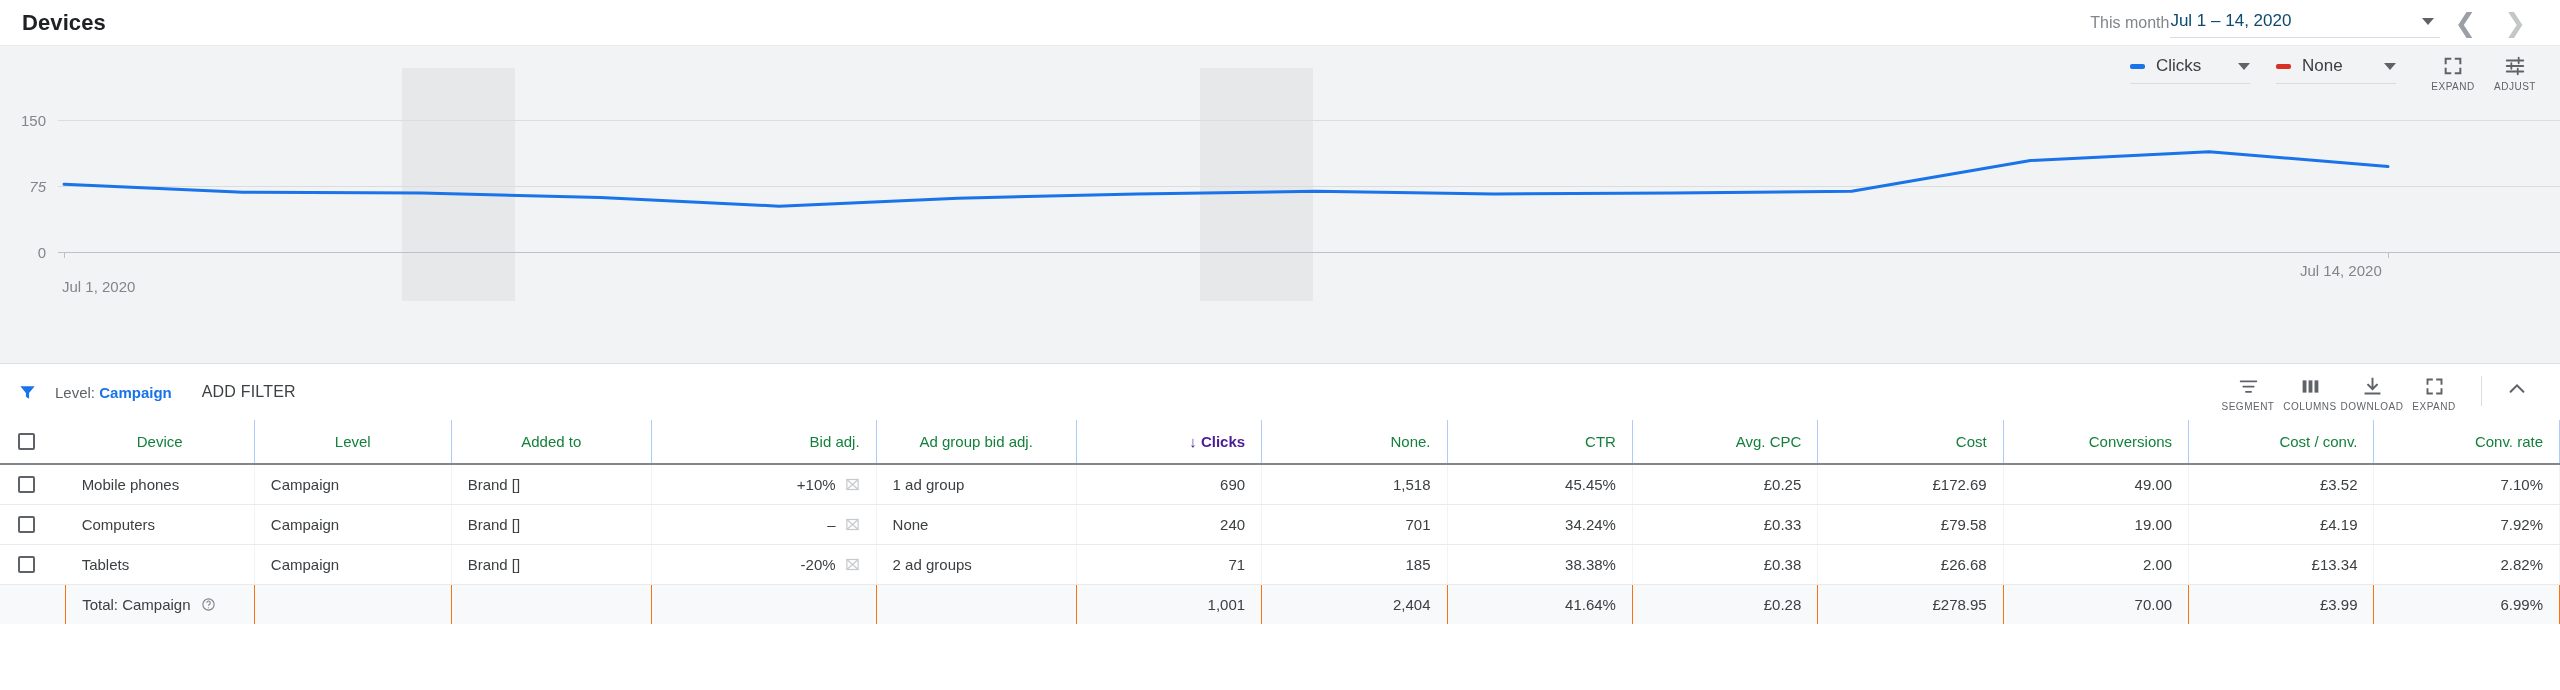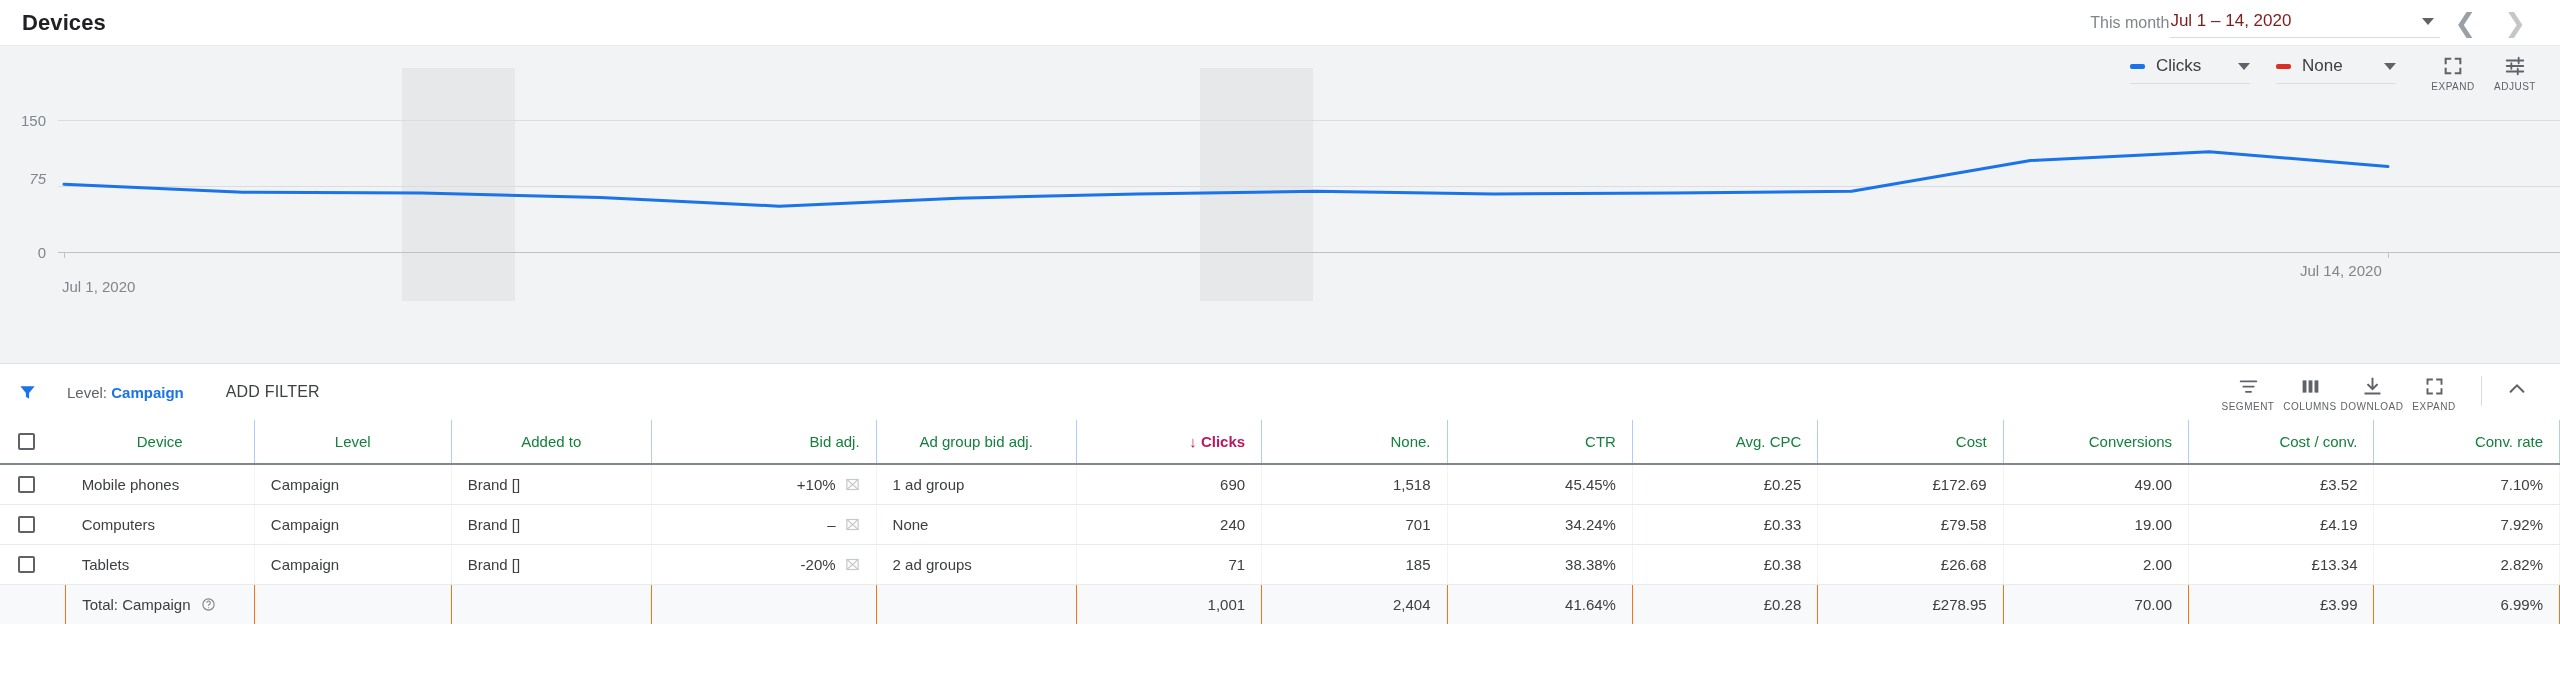--- a/index.html
+++ b/index.html
@@ -36,21 +36,21 @@
     color: #5f6368;
   }
   .date-preset { color: #80868b; font-size: 16px; margin-right: 1px; text-align: right; }
   .date-range-box {
     display: flex; align-items: center;
     border-bottom: 1px solid #dadce0;
     padding: 4px 0 6px 0;
     min-width: 270px;
     justify-content: space-between;
   }
-  .date-range-text { color: #7f1d1d; font-size: 17px; }
+  .date-range-text { color: #0c4a6e; font-size: 17px; }
   .caret-down {
     width: 0; height: 0;
     border-left: 6px solid transparent;
     border-right: 6px solid transparent;
     border-top: 7px solid #5f6368;
     margin-left: 26px; margin-right: 6px;
   }
   .nav-arrow {
     font-size: 26px; color: #9aa0a6;
     padding: 0 14px; line-height: 1;
@@ -107,42 +107,42 @@
   .tick { position: absolute; width: 1px; height: 6px; background: #bdc1c6; }
 
   
   .filterbar {
     height: 56px;
     background: #fff;
     display: flex; align-items: center;
     justify-content: space-between;
     padding: 0 18px 0 18px;
   }
-  .filter-left { display: flex; align-items: center; gap: 16px; }
+  .filter-left { display: flex; align-items: center; gap: 4px; }
   .funnel { margin-right: 14px; display: flex; align-items: center; }
   .filter-chip { font-size: 15px; color: #5f6368; margin-right: 26px; }
   .filter-chip b { color: #1a73e8; font-weight: bold; }
   .add-filter { font-size: 16px; color: #3c4043; letter-spacing: .2px; }
 
   .filter-right { display: flex; align-items: flex-start; }
   .tool-sep { width: 1px; height: 30px; background: #dadce0; margin: 4px 10px 0 16px; }
   .collapse-chev { padding: 6px 14px 0 14px; }
 
   
   table { border-collapse: collapse; width: 2560px; table-layout: fixed; }
   thead th {
     font-size: 15px; font-weight: normal; color: #15803d;
     padding: 12px 16px; height: 44px;
     border-bottom: 2px solid #80868b;
     border-right: 1px solid #aecbfa;
     background: #fff;
     vertical-align: middle;
     white-space: nowrap;
   }
-  thead th.sorted { font-weight: bold; color: #be185d; }
+  thead th.sorted { font-weight: bold; color: #4c1d95; }
   tbody td {
     font-size: 15px; color: #3c4043;
     padding: 9px 16px; height: 40px;
     border-bottom: 1px solid #e8eaed;
     border-right: 1px solid #f1f3f4;
     background: #fff;
     white-space: nowrap;
     vertical-align: middle;
   }
   tr.total-row td {
@@ -219,21 +219,21 @@
   <div class="plot">
 
     <div class="shade-band" style="left:402px;width:113px;"></div>
     <div class="shade-band" style="left:1200px;width:113px;"></div>
 
     <div class="gridline" style="left:58px;right:0;top:74px;"></div>
     <div class="gridline" style="left:58px;right:0;top:140px;"></div>
     <div class="axis-line" style="left:58px;right:0;top:206px;"></div>
 
     <div class="y-label" style="left:0;top:66px;">150</div>
-    <div class="y-label" style="left:0;top:124px;font-style:italic;">75</div>
+    <div class="y-label" style="left:0;top:132px;font-style:italic;">75</div>
     <div class="y-label" style="left:0;top:198px;">0</div>
 
     <div class="tick" style="left:64px;top:206px;"></div>
     <div class="tick" style="left:2388px;top:206px;"></div>
     <div class="x-label" style="left:62px;top:232px;">Jul 1, 2020</div>
     <div class="x-label" style="left:2300px;top:216px;">Jul 14, 2020</div>
 
     <svg id="series-svg" style="position:absolute;left:0;top:0;" width="2560" height="318">
         <polyline points="64.0,138.2 242.8,146.2 421.5,147.0 600.3,151.4 779.1,160.2 957.8,152.3 1136.6,147.9 1315.4,145.3 1494.2,147.9 1672.9,147.0 1851.7,145.3 2030.5,114.5 2209.2,105.7 2388.0,120.6" fill="none" stroke="#1a73e8" stroke-width="3" stroke-linejoin="round" stroke-linecap="round"></polyline>
       </svg>

